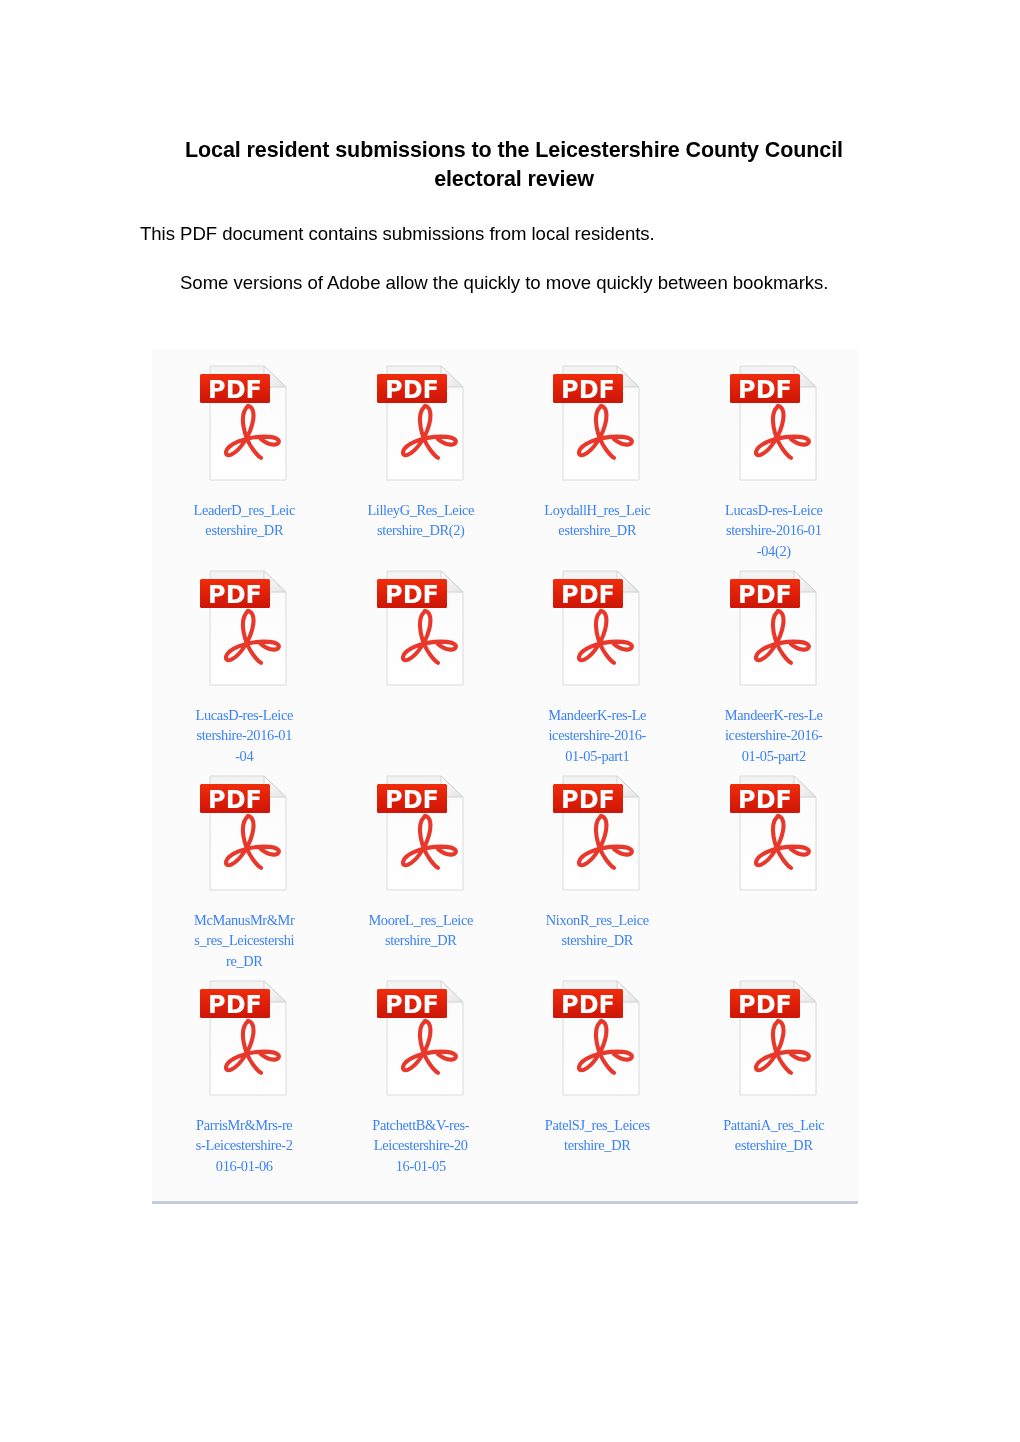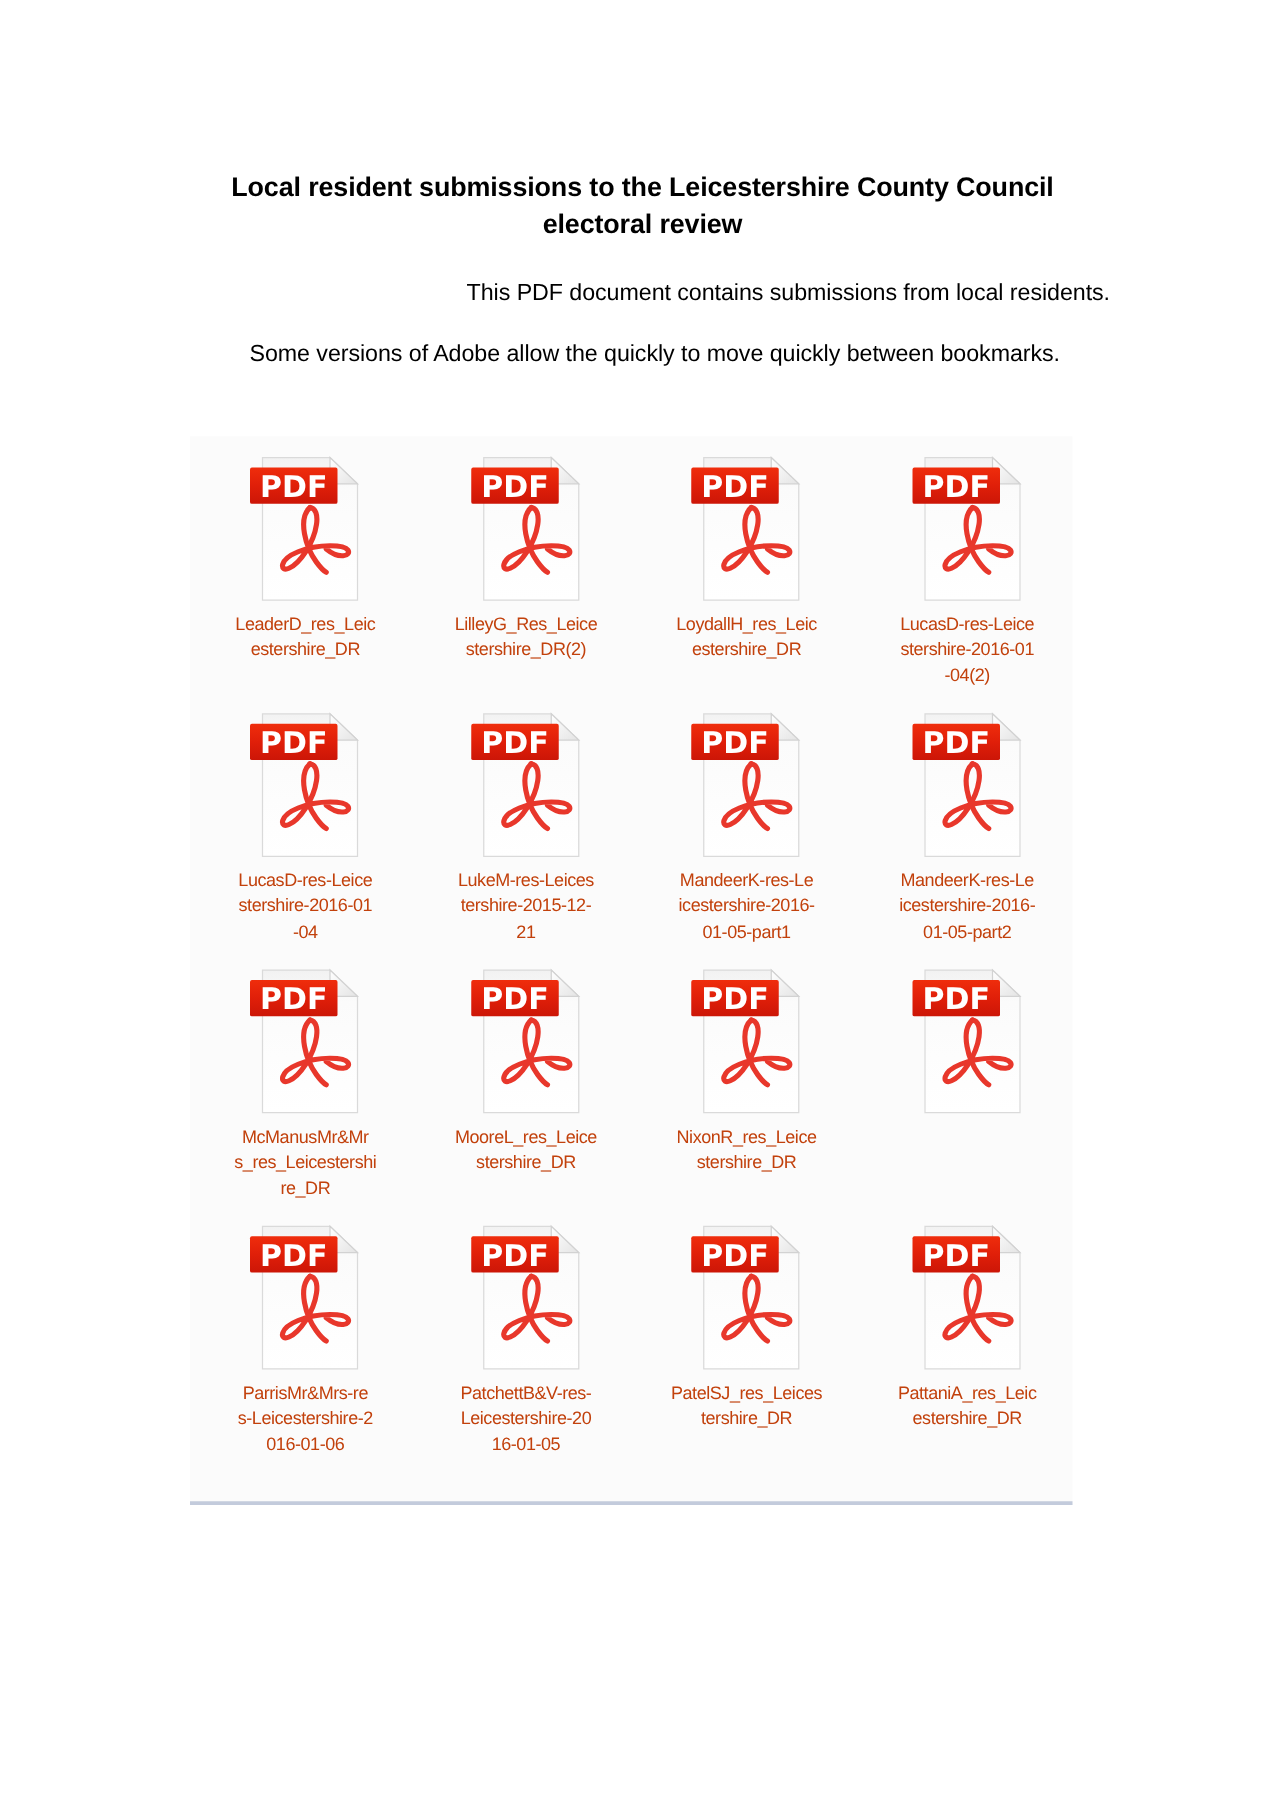--- a/index.html
+++ b/index.html
@@ -33,21 +33,21 @@
     width: 748px;
     text-align: center;
     font-size: 21.5px;
     font-weight: bold;
     line-height: 1.32;
     letter-spacing: -0.1px;
   }
 
   .para {
     position: absolute;
-    text-align: right;
+    text-align: left;
     font-size: 18.6px;
     line-height: 1.34;
     letter-spacing: -0.05px;
   }
   .para-1 {
     left: 140px;
     top: 203px;
     width: 748px;
   }
   .para-2 {
@@ -95,27 +95,27 @@
     flex: 0 0 auto;
   }
   .pdf-icon svg {
     display: block;
     width: 96px;
     height: 122px;
   }
 
   
   .file-label {
-    margin-top: 6px;
+    margin-top: 16px;
     width: 150px;
     text-align: center;
     font-size: 14.4px;
     line-height: 1.42;
-    color: #c2410c;
-    font-family: Liberation Sans, sans-serif;
+    color: #3b82f6;
+    font-family: Liberation Serif, serif;
     letter-spacing: -0.35px;
     word-break: break-all;
     overflow-wrap: anywhere;
     white-space: pre-line;
   }
 </style>
 </head>
 <body>
 
 <div class="page">
@@ -395,23 +395,20 @@
                    C49.8 76.4 59.5 74.6 68 74.6
                    C75.6 74.6 80.8 75.8 82.3 78
                    C83.7 80 82.2 82.3 78.6 82.6
                    C74.8 82.9 69.4 80.8 65 77.2"></path>
         </g>
 
         <rect x="4" y="12" width="70" height="29" rx="1.5" fill="url(#badgeGrad-5)"></rect>
         <text x="39" y="35.5" text-anchor="middle" font-family="DejaVu Sans, sans-serif" font-size="24" font-weight="bold" fill="#ffffff">PDF</text>
       </svg>
     </span>
-    <span class="file-label">LukeM-res-Leices
-tershire-2015-12-
-21</span>
   </div>
 
   <div class="cell">
     <span class="pdf-icon">
       <svg viewBox="0 0 96 122" xmlns="http://www.w3.org/2000/svg">
         <defs>
           <linearGradient id="pgGrad-6" x1="0" y1="0" x2="0" y2="1">
             <stop offset="0" stop-color="#f2f2f2"></stop>
             <stop offset="0.22" stop-color="#fbfbfb"></stop>
             <stop offset="1" stop-color="#ffffff"></stop>

